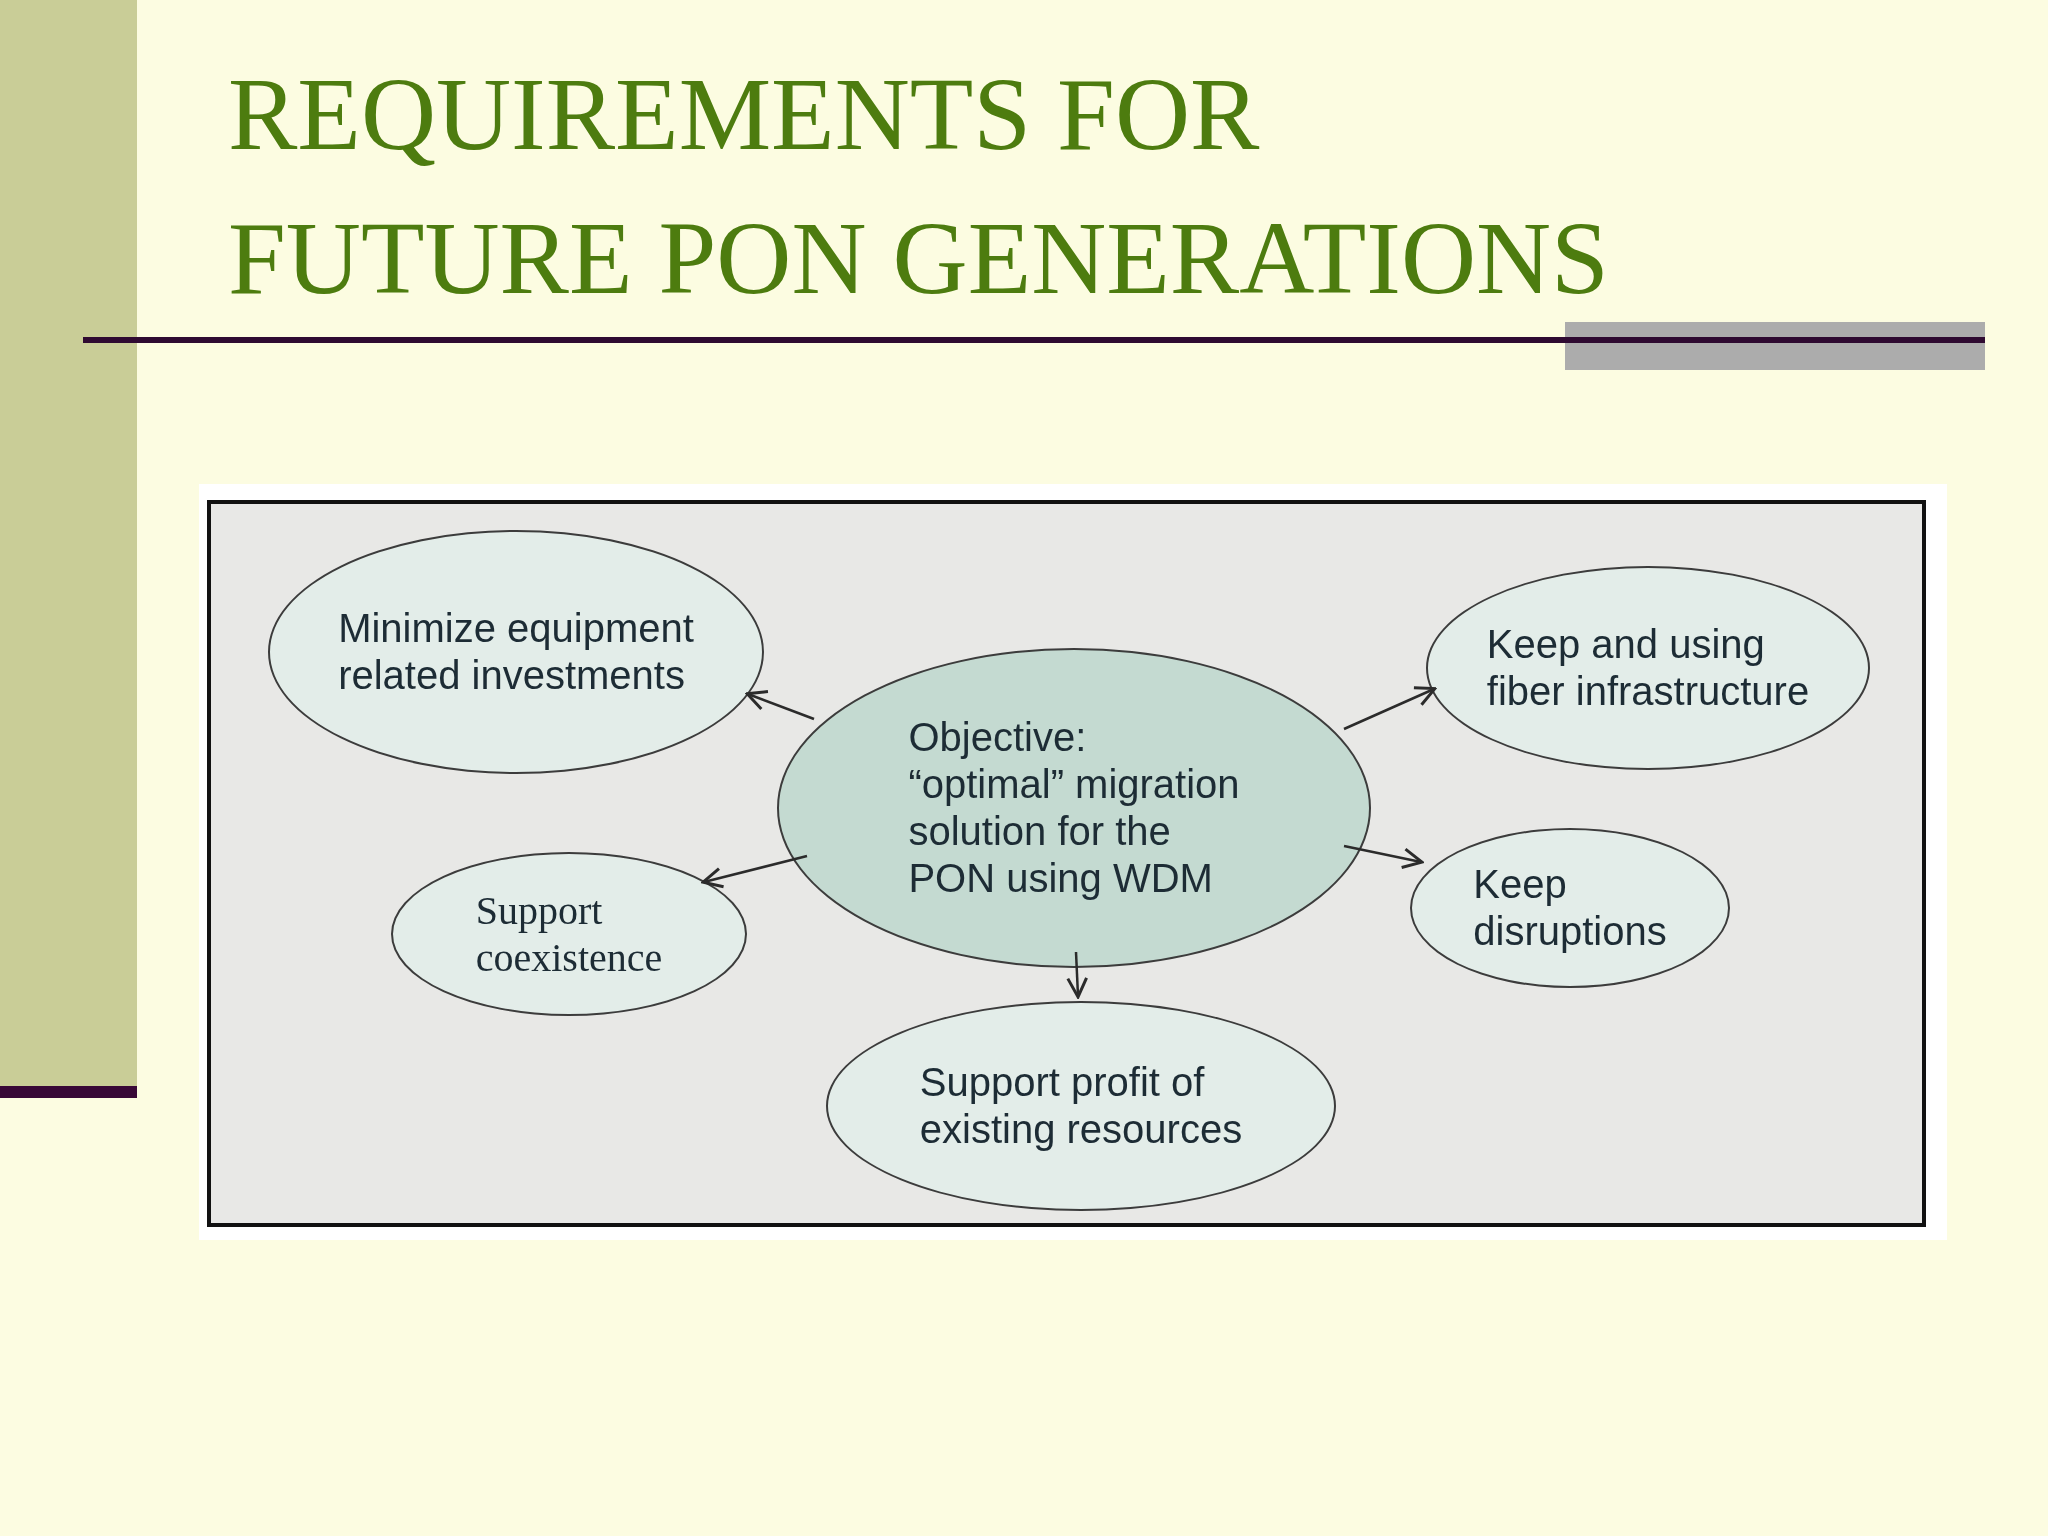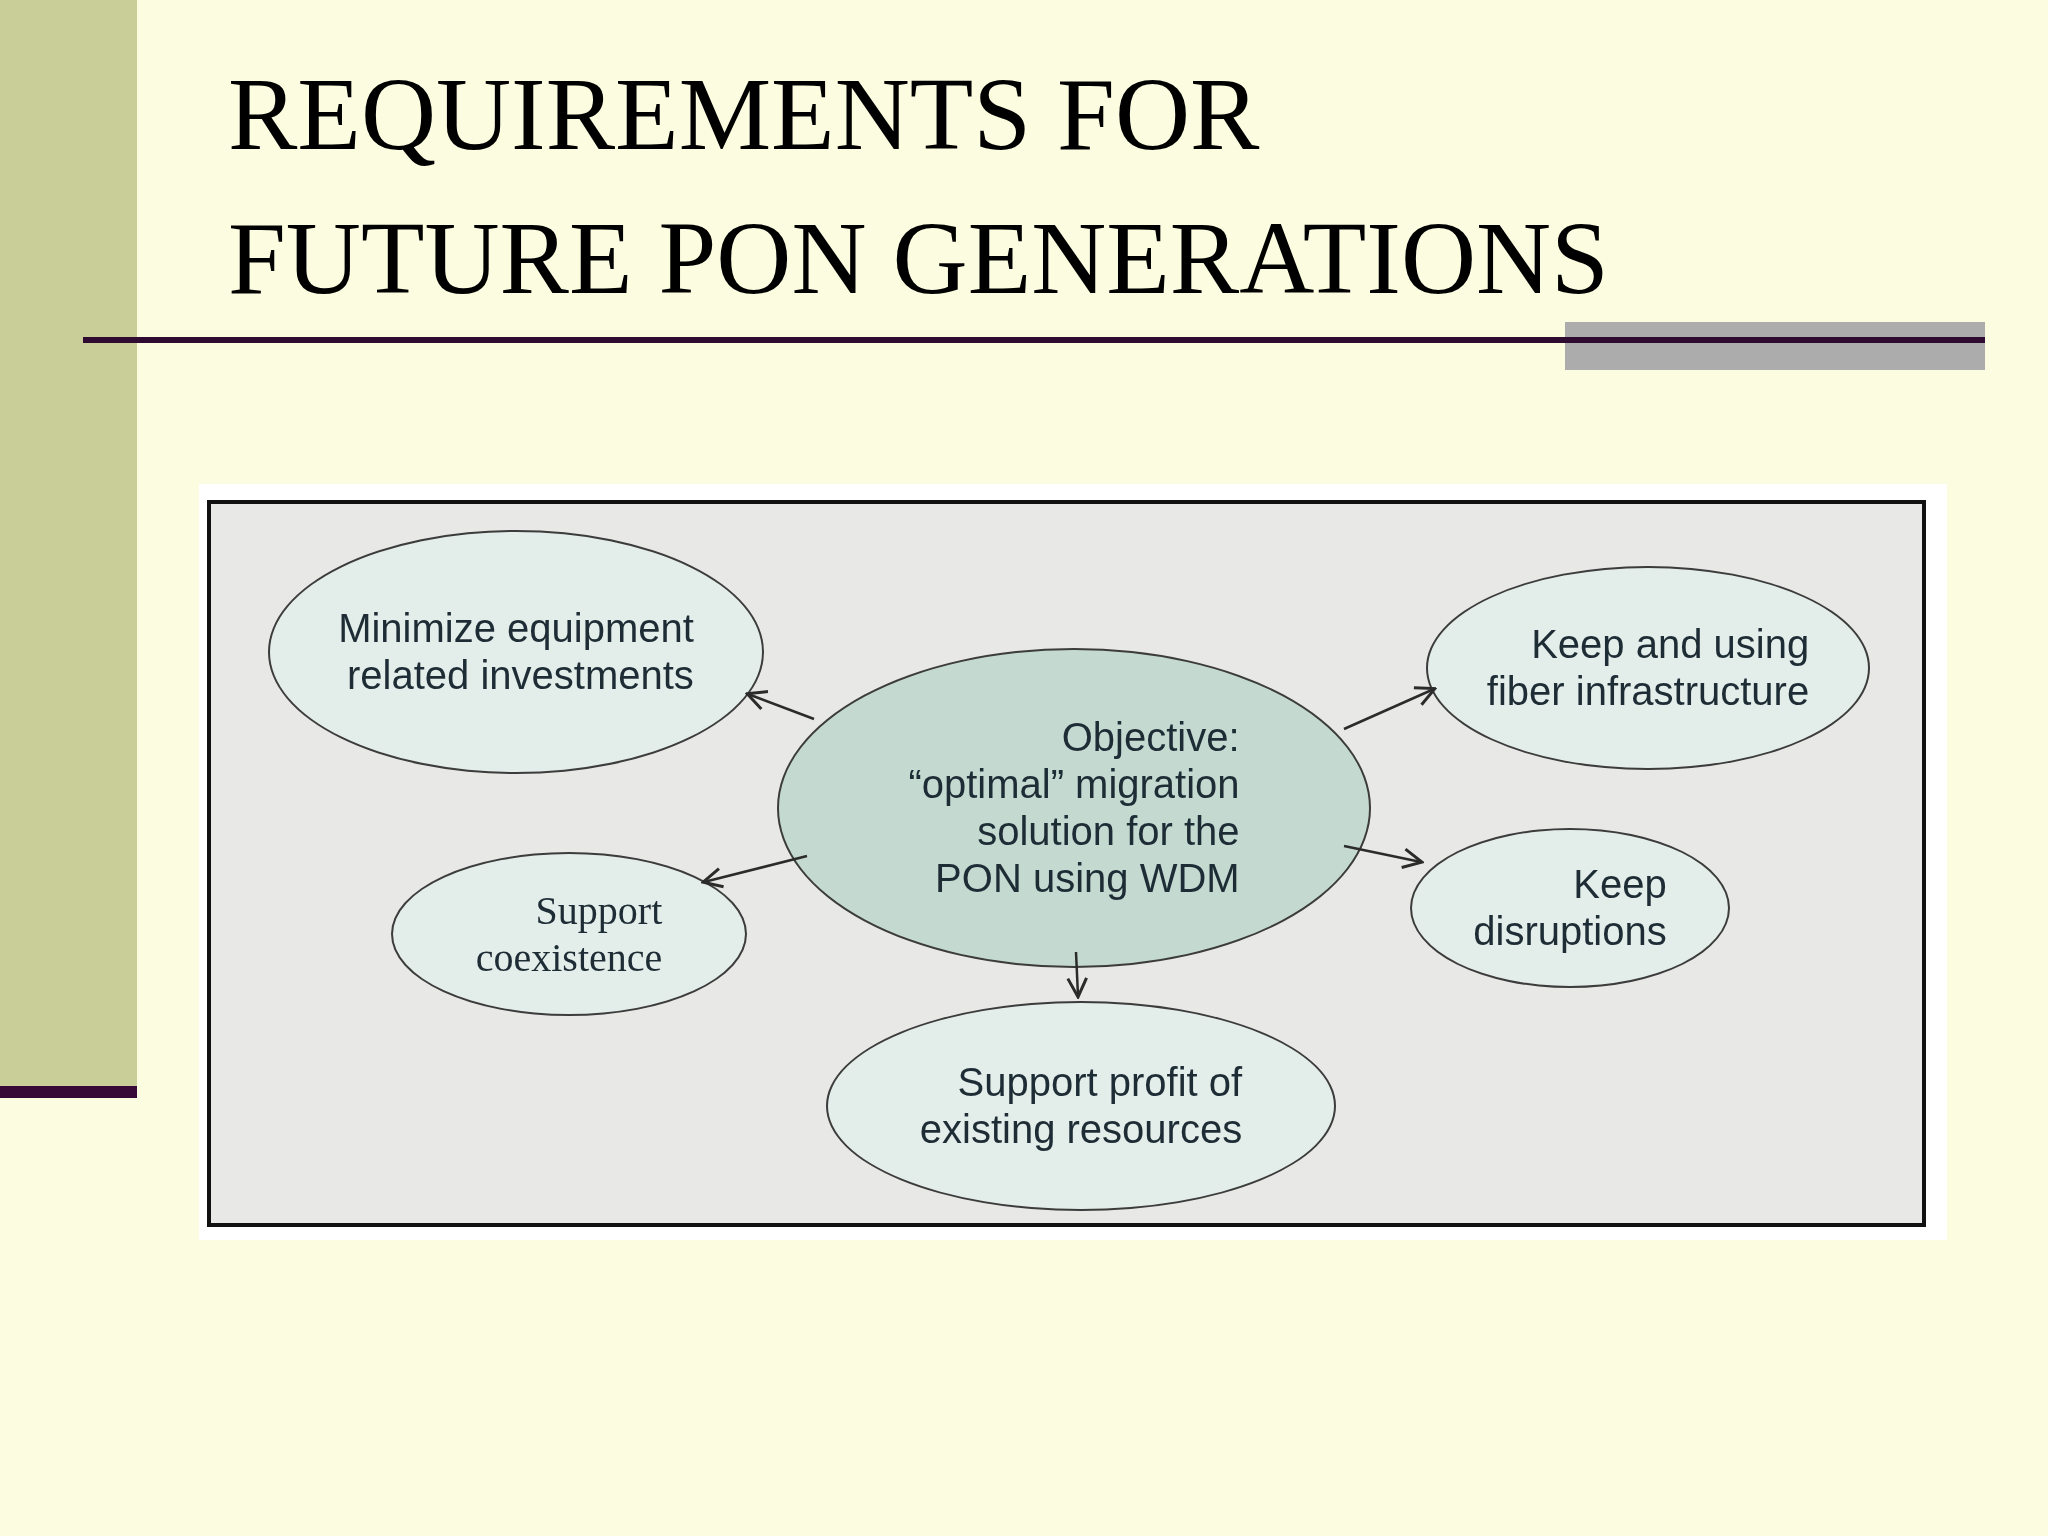--- a/index.html
+++ b/index.html
@@ -27,21 +27,21 @@
   }
 
   
   .slide-title {
     position: absolute;
     left: 228px; top: 42px;
     width: 1760px;
     font-family: "Liberation Serif", "DejaVu Serif", serif;
     font-size: 104px;
     line-height: 1.38;
-    color: #000000;
+    color: #4d7c0f;
     white-space: pre-line;
     letter-spacing: 0px;
   }
   .title-accent-bar {
     position: absolute;
     left: 1565px; top: 322px;
     width: 420px; height: 48px;
     background: #acacac;
   }
   .title-rule {
@@ -66,21 +66,21 @@
     border: 4px solid #111111;
   }
 
   .node {
     position: absolute;
     border-radius: 50%;
     border: 2px solid #3c3c3c;
     display: flex;
     align-items: center;
     justify-content: center;
-    text-align: right;
+    text-align: left;
     box-sizing: border-box;
   }
   .node .label {
     white-space: pre-line;
     font-size: 40px;
     line-height: 1.18;
     color: #1d2c35;
   }
   .node-satellite { background: #e3ede9; }
   .node-center    { background: #c4dad1; }

